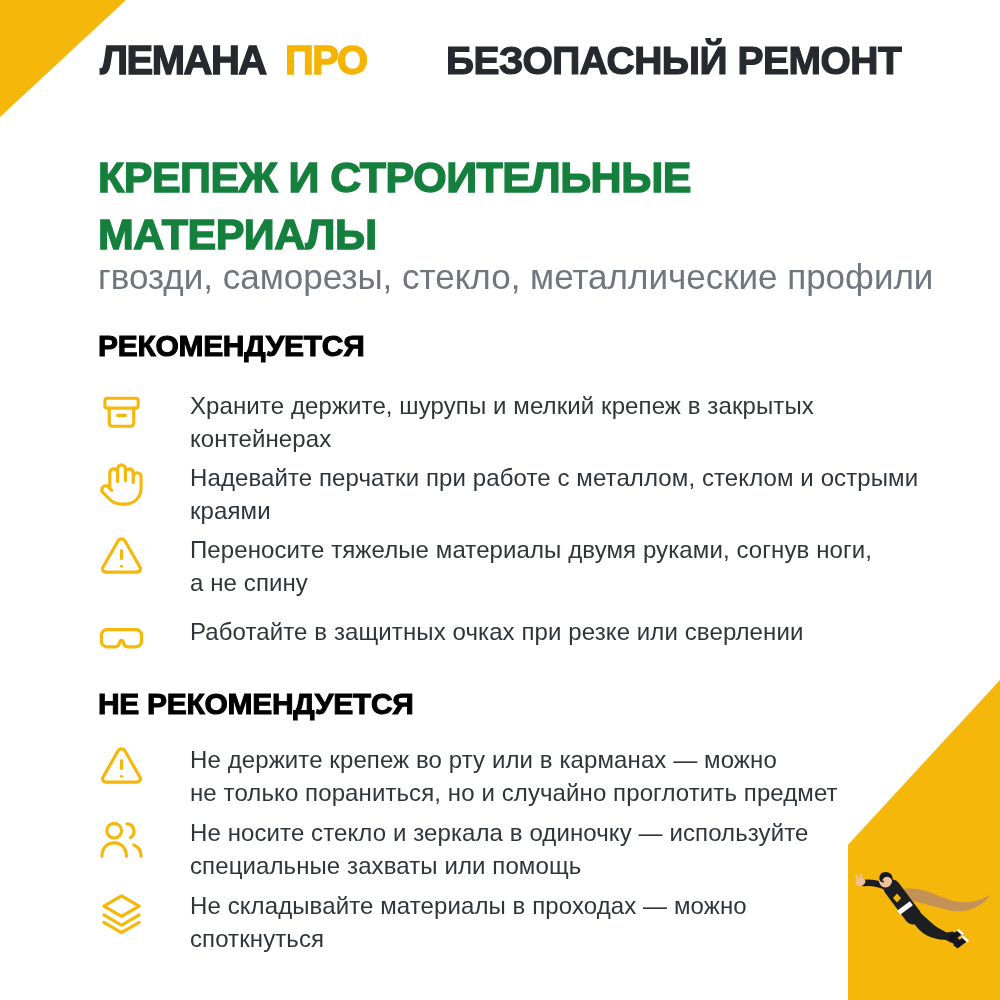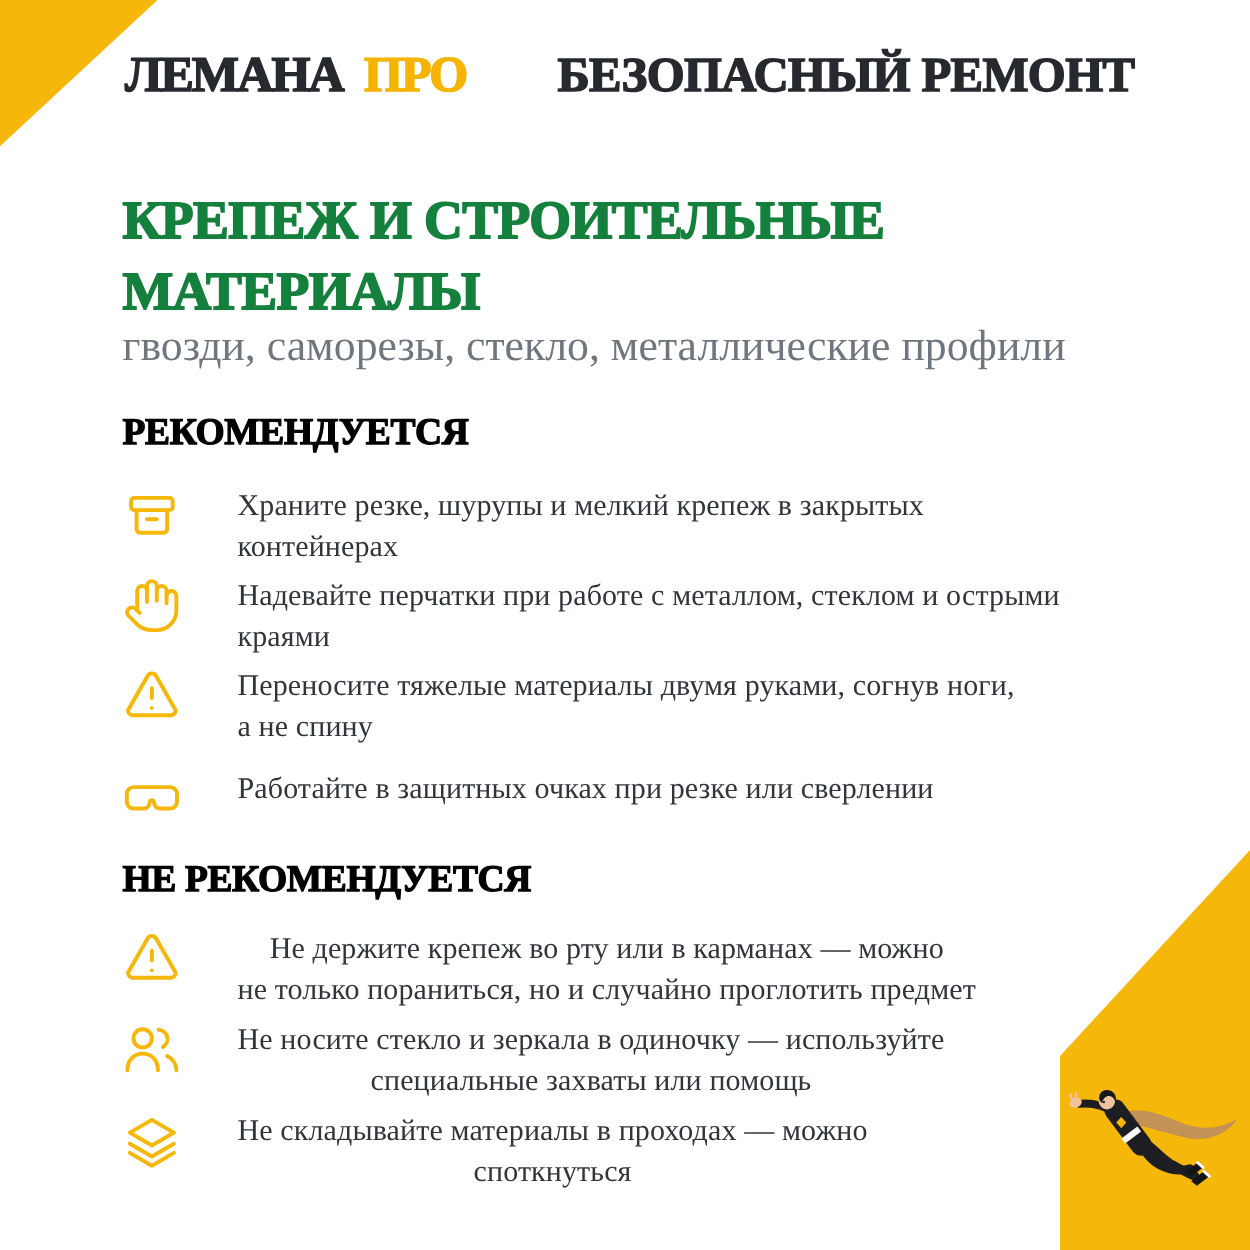--- a/index.html
+++ b/index.html
@@ -1,21 +1,21 @@
 <!DOCTYPE html>
 <html><head>
 <meta charset="utf-8">
 <style>
   html,body{margin:0;padding:0;background:#e8e8e8;}
   .poster{
     position:relative;
     width:1000px;height:1000px;
     background:#ffffff;
     overflow:hidden;
-    font-family:Liberation Serif, serif;
+    font-family:Liberation Sans, sans-serif;
   }
   
   .corner-tl{
     position:absolute;left:0;top:0;width:126px;height:117px;
     background:#F5B709;
     clip-path:polygon(0 0,100% 0,0 100%);
   }
   .corner-br{
     position:absolute;left:848px;top:680px;width:152px;height:320px;
     background:#F5B709;
@@ -53,21 +53,21 @@
     color:#000000;line-height:1;white-space:nowrap;
   }
   #sec1-heading{top:331px;}
   #sec2-heading{top:689px;}
   .items{position:absolute;left:98px;width:860px;}
   #sec1-items{top:388px;}
   #sec2-items{top:742px;}
   .item-row{display:flex;align-items:flex-start;}
   #sec1-items .item-row{margin-bottom:5px;}
   #sec1-items .item-row.gap-lg{margin-bottom:15px;}
-  #sec2-items .item-row{margin-bottom:6px;text-align:center;}
+  #sec2-items .item-row{margin-bottom:6px;}
   .icon48{
     width:47px;height:47px;flex:0 0 47px;margin-right:45px;margin-top:1px;
   }
   .icon48 svg{width:47px;height:47px;display:block;}
   .item-text{
     font-size:24px;color:#30353A;line-height:33px;
     white-space:pre-line;padding-top:1px;letter-spacing:0.1px;
   }
   .ico{stroke:#F5B709;fill:none;stroke-linecap:round;stroke-linejoin:round;}
   .hero{position:absolute;left:852px;top:868px;width:150px;height:104px;}
@@ -94,21 +94,21 @@
   <div class="items" id="sec1-items">
 
     <div class="item-row">
       <div class="icon48">
         <svg viewBox="0 0 48 48" class="ico" stroke-width="3.2">
           <rect x="7" y="9.5" width="34" height="10" rx="2.5"></rect>
           <path d="M11.5 19.5 v15.5 a3 3 0 0 0 3 3 h19 a3 3 0 0 0 3-3 V19.5"></path>
           <path d="M20 27 h8"></path>
         </svg>
       </div>
-      <div class="item-text">Храните резке, шурупы и мелкий крепеж в закрытых
+      <div class="item-text">Храните держите, шурупы и мелкий крепеж в закрытых
 контейнерах</div>
     </div>
 
     <div class="item-row">
       <div class="icon48">
         <svg viewBox="0 0 48 48" class="ico">
           <g transform="scale(2)" stroke-width="1.6">
             <path d="M18 11V6a2 2 0 0 0-2-2a2 2 0 0 0-2 2"></path>
             <path d="M14 10V4a2 2 0 0 0-2-2a2 2 0 0 0-2 2v2"></path>
             <path d="M10 10.5V6a2 2 0 0 0-2-2a2 2 0 0 0-2 2v8"></path>

